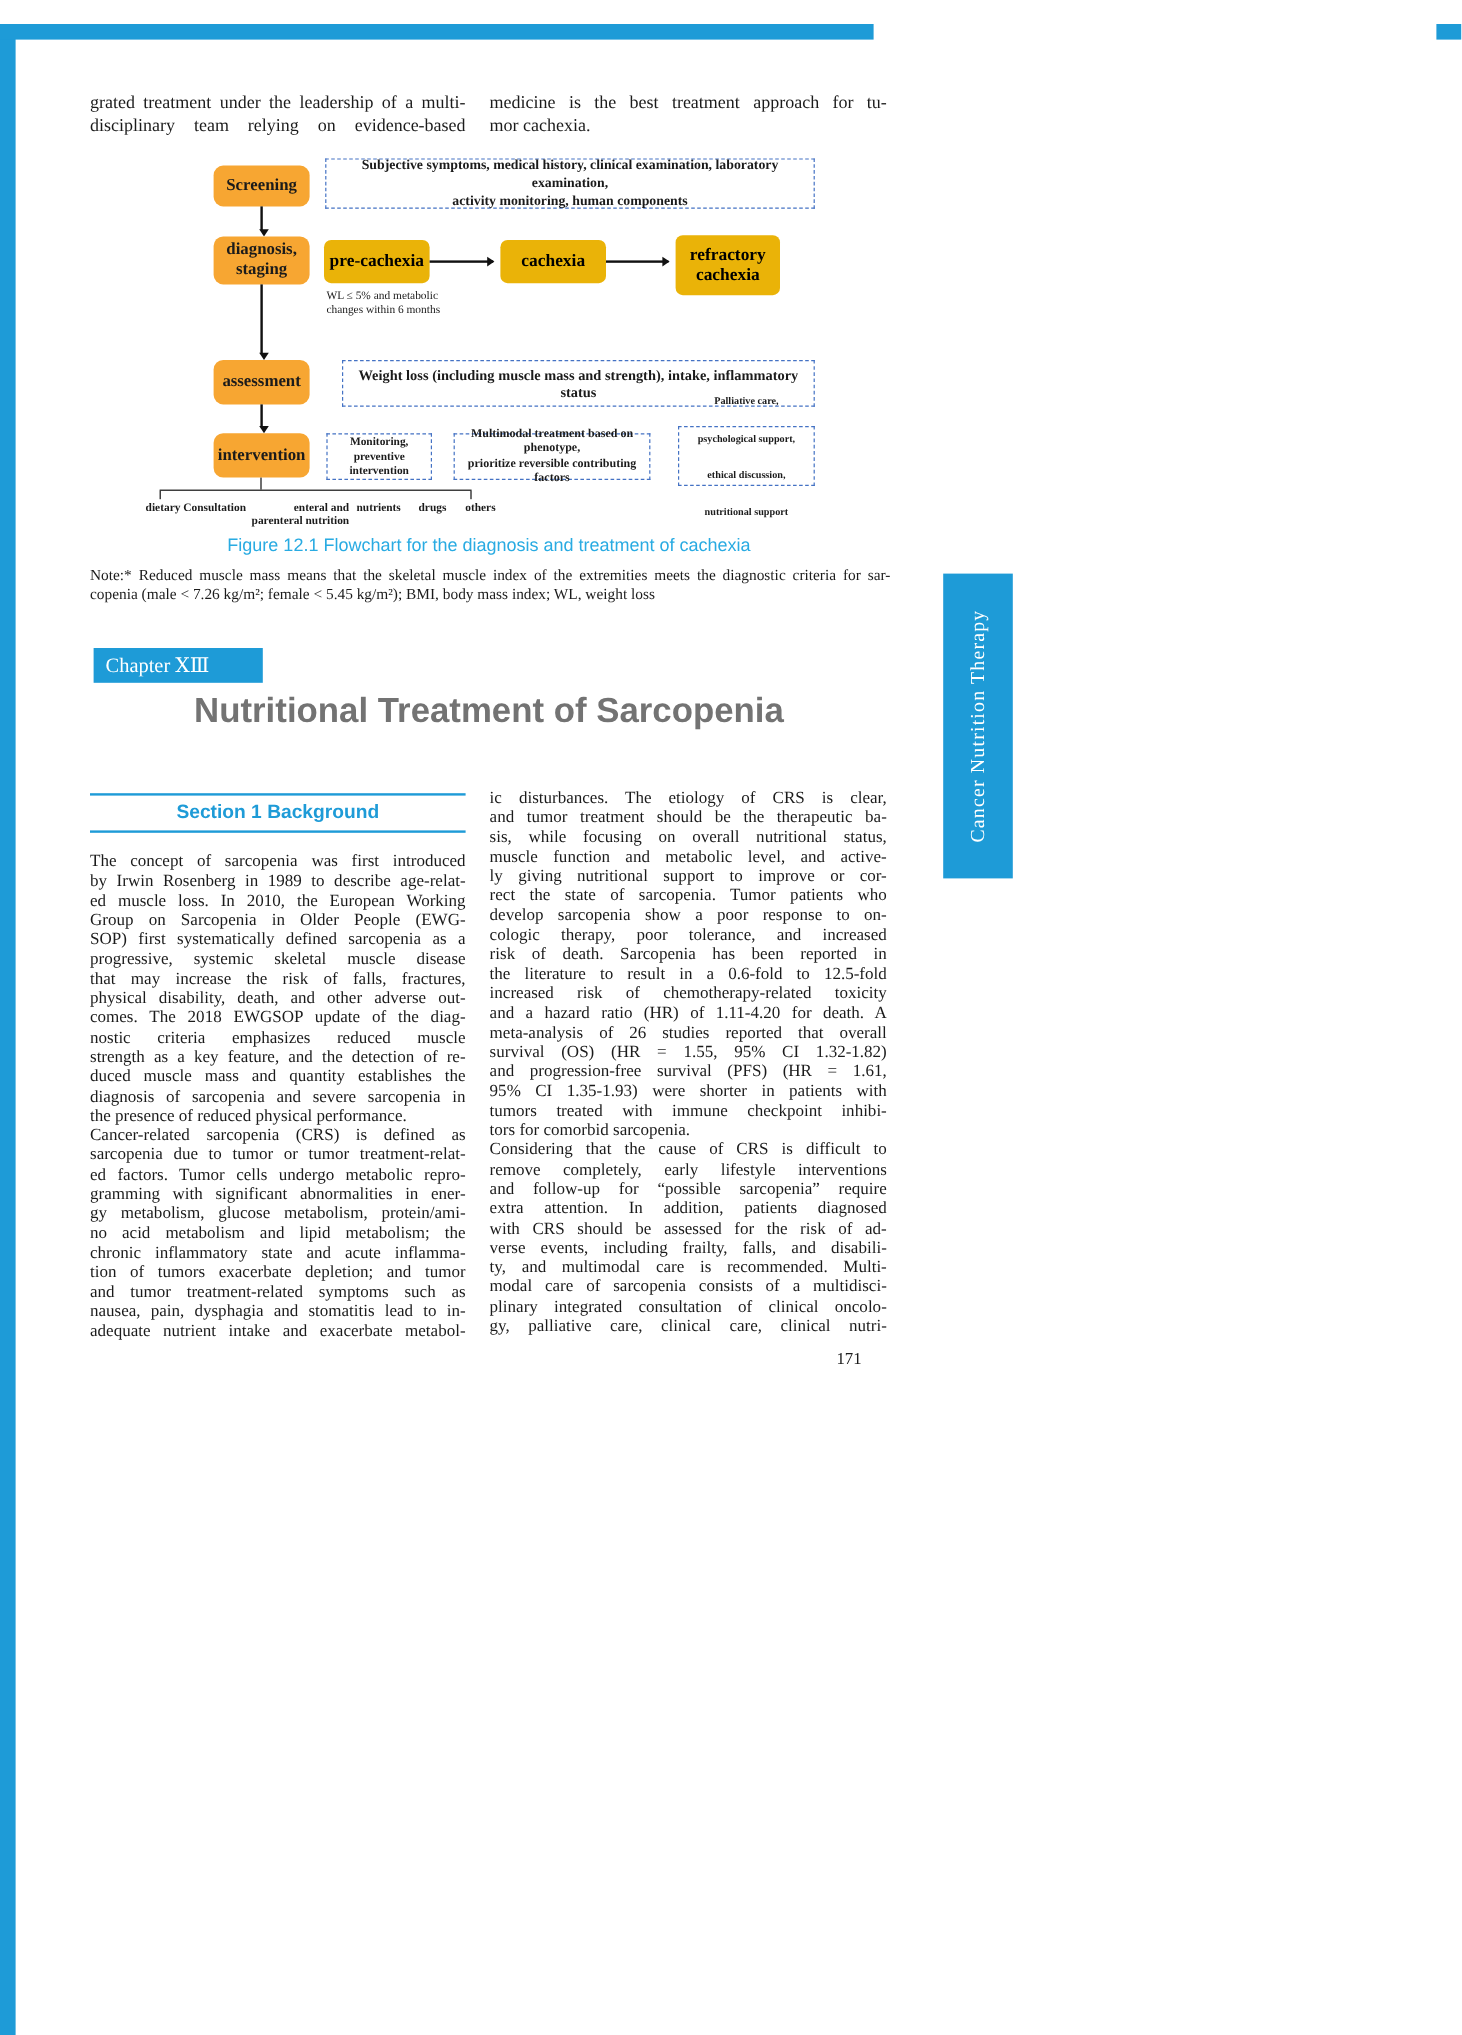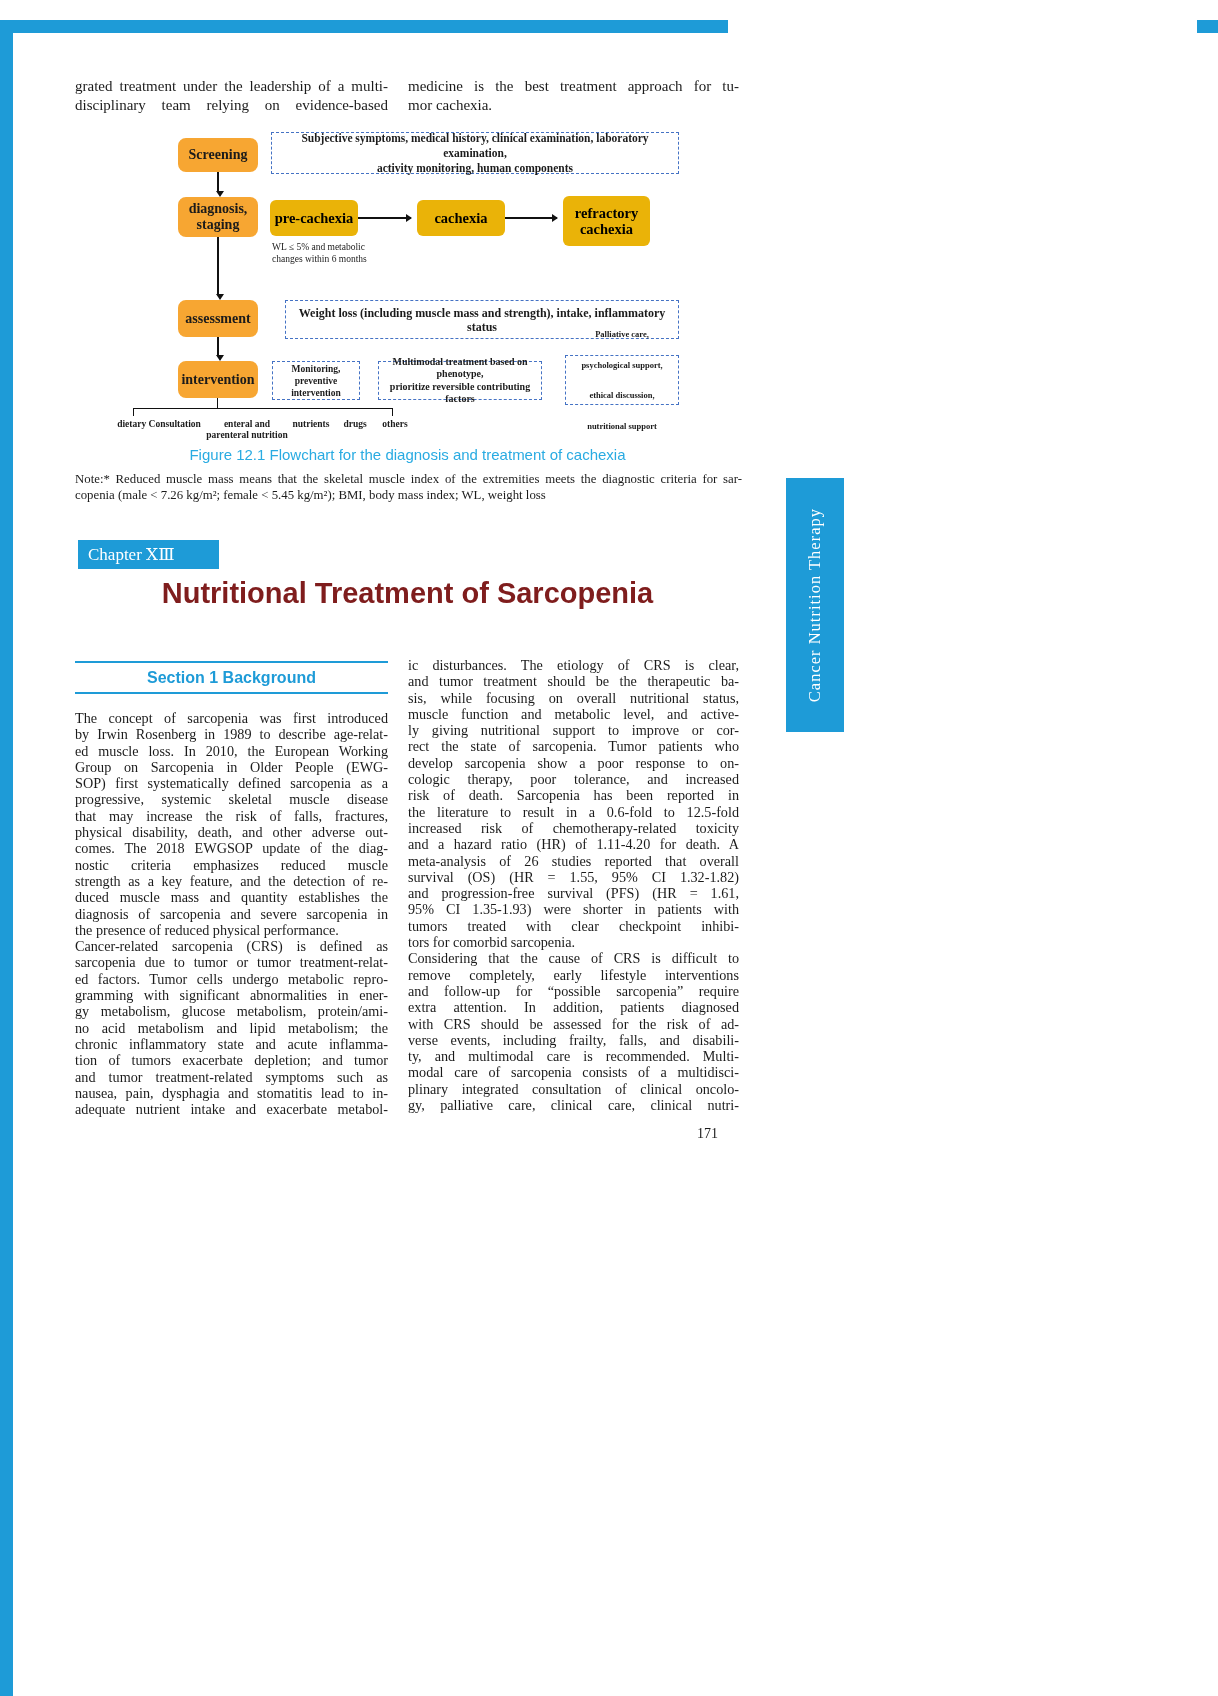--- a/index.html
+++ b/index.html
@@ -28,21 +28,21 @@
   .fbox{position:absolute;display:flex;flex-direction:column;align-items:center;justify-content:center;text-align:center;}
   .obox{background:#f7a632;border-radius:8px;font-weight:bold;font-size:14px;line-height:16px;}
   .bbox{background:#eab308;border-radius:6px;font-weight:bold;font-size:14.5px;line-height:16px;color:#000;}
   .dbox{border:1.5px dashed #4472c4;background:#fff;font-weight:bold;}
   .d-screen{font-size:11.5px;line-height:15px;}
   .d-assess{font-size:12px;line-height:14px;}
   .d-int-a{font-size:9.5px;line-height:12px;}
   .d-int-b{font-size:10px;line-height:12.5px;}
   .d-int-c{font-size:8.5px;line-height:10.5px;gap:20px;}
   .crit{position:absolute;font-size:9.5px;line-height:11.5px;text-align:left;}
-  .blabel{position:absolute;font-size:9.5px;line-height:11px;font-weight:bold;text-align:center;}
+  .blabel{position:absolute;font-size:9.5px;line-height:11px;font-weight:bold;text-align:right;}
 
   .varrow{position:absolute;width:0;border-left:2px solid #111;}
   .varrow::after{content:"";position:absolute;left:-3px;bottom:-5px;
      border-left:4px solid transparent;border-right:4px solid transparent;border-top:6px solid #111;}
   .harrow{position:absolute;height:0;border-top:2px solid #111;}
   .harrow::after{content:"";position:absolute;right:-1px;top:-5px;
      border-top:4px solid transparent;border-bottom:4px solid transparent;border-left:6px solid #111;}
   .brk-v{position:absolute;width:0;border-left:1.5px solid #111;}
   .brk-h{position:absolute;height:0;border-top:1.5px solid #111;}
   .brk-h::before,.brk-h::after{content:"";position:absolute;top:0;width:0;height:7px;border-left:1.5px solid #111;}
@@ -51,21 +51,21 @@
 
   .caption{position:absolute;left:75px;top:426px;width:665px;text-align:center;
      color:#29abe2;font-family:"Liberation Sans",sans-serif;font-size:15px;}
   .note{position:absolute;left:75px;top:452px;width:667px;font-size:12.8px;line-height:15.5px;}
   .note .ln{text-align:justify;text-align-last:justify;}
   .note .ln:last-child{text-align-last:left;}
 
   .chapter-badge{position:absolute;left:78px;top:520px;width:141px;height:29px;background:#1e9bd7;
      color:#fff;font-size:17px;display:flex;align-items:center;padding-left:10px;box-sizing:border-box;
      font-family:"Liberation Serif","DejaVu Serif","DejaVu Sans",serif;}
-  .chapter-title{position:absolute;left:75px;top:557px;width:665px;text-align:center;color:#7f1d1d;
+  .chapter-title{position:absolute;left:75px;top:557px;width:665px;text-align:center;color:#737373;
      font-family:"Liberation Sans",sans-serif;font-weight:bold;font-size:29px;}
   .section-head{position:absolute;left:75px;top:641px;width:313px;border-top:2px solid #1e9bd7;
      border-bottom:2px solid #1e9bd7;box-sizing:border-box;padding:6px 0 5px 0;text-align:center;
      color:#1e9bd7;font-family:"Liberation Sans",sans-serif;font-weight:bold;font-size:16px;}
 
   .pagenum{position:absolute;left:408px;top:1106px;width:310px;text-align:right;font-size:14px;}
 
   .side-tab{position:absolute;left:786px;top:458px;width:58px;height:254px;background:#1e9bd7;
      display:flex;align-items:center;justify-content:center;}
   .side-tab .vt{writing-mode:vertical-rl;transform:rotate(180deg);color:#fff;font-size:16.5px;
@@ -221,21 +221,21 @@
       <div class="ln">develop sarcopenia show a poor response to on-</div>
       <div class="ln">cologic therapy, poor tolerance, and increased</div>
       <div class="ln">risk of death. Sarcopenia has been reported in</div>
       <div class="ln">the literature to result in a 0.6-fold to 12.5-fold</div>
       <div class="ln">increased risk of chemotherapy-related toxicity</div>
       <div class="ln">and a hazard ratio (HR) of 1.11-4.20 for death. A</div>
       <div class="ln">meta-analysis of 26 studies reported that overall</div>
       <div class="ln">survival (OS) (HR = 1.55, 95% CI 1.32-1.82)</div>
       <div class="ln">and progression-free survival (PFS) (HR = 1.61,</div>
       <div class="ln">95% CI 1.35-1.93) were shorter in patients with</div>
-      <div class="ln">tumors treated with clear checkpoint inhibi-</div>
+      <div class="ln">tumors treated with immune checkpoint inhibi-</div>
       <div class="ln">tors for comorbid sarcopenia.</div>
     </div>
   <div class="col right-col-p2">
       <div class="ln">Considering that the cause of CRS is difficult to</div>
       <div class="ln">remove completely, early lifestyle interventions</div>
       <div class="ln">and follow-up for “possible sarcopenia” require</div>
       <div class="ln">extra attention. In addition, patients diagnosed</div>
       <div class="ln">with CRS should be assessed for the risk of ad-</div>
       <div class="ln">verse events, including frailty, falls, and disabili-</div>
       <div class="ln">ty, and multimodal care is recommended. Multi-</div>

